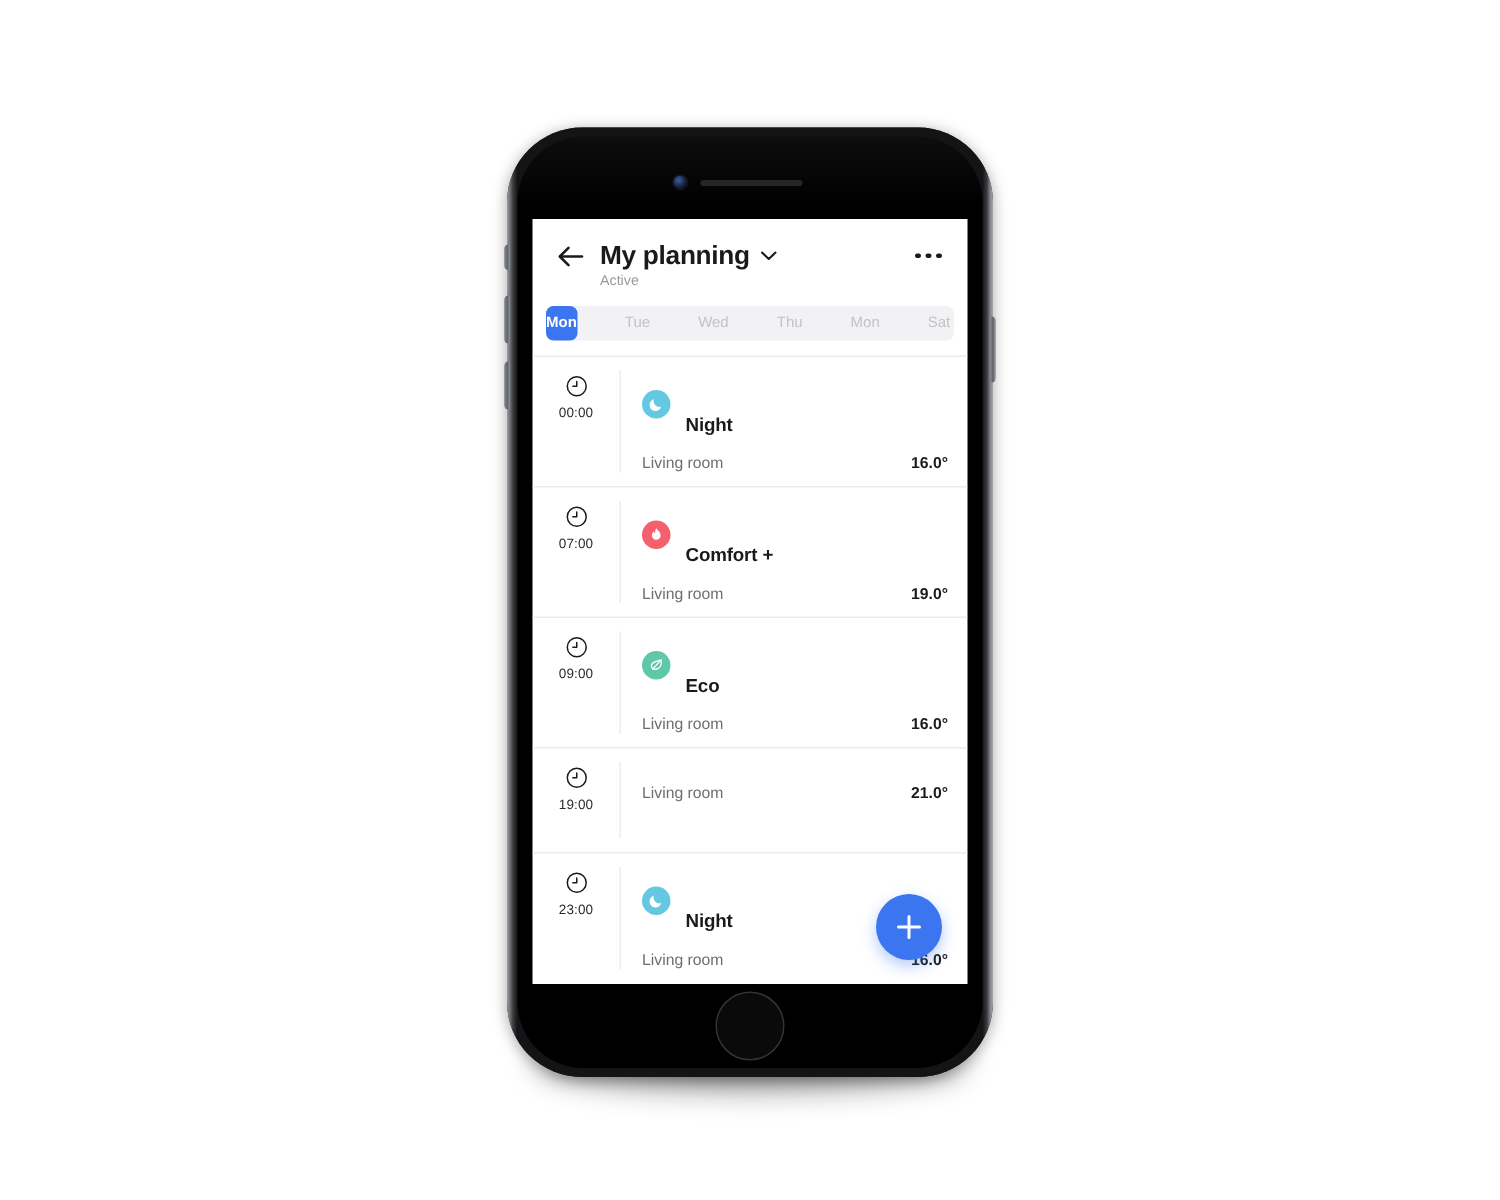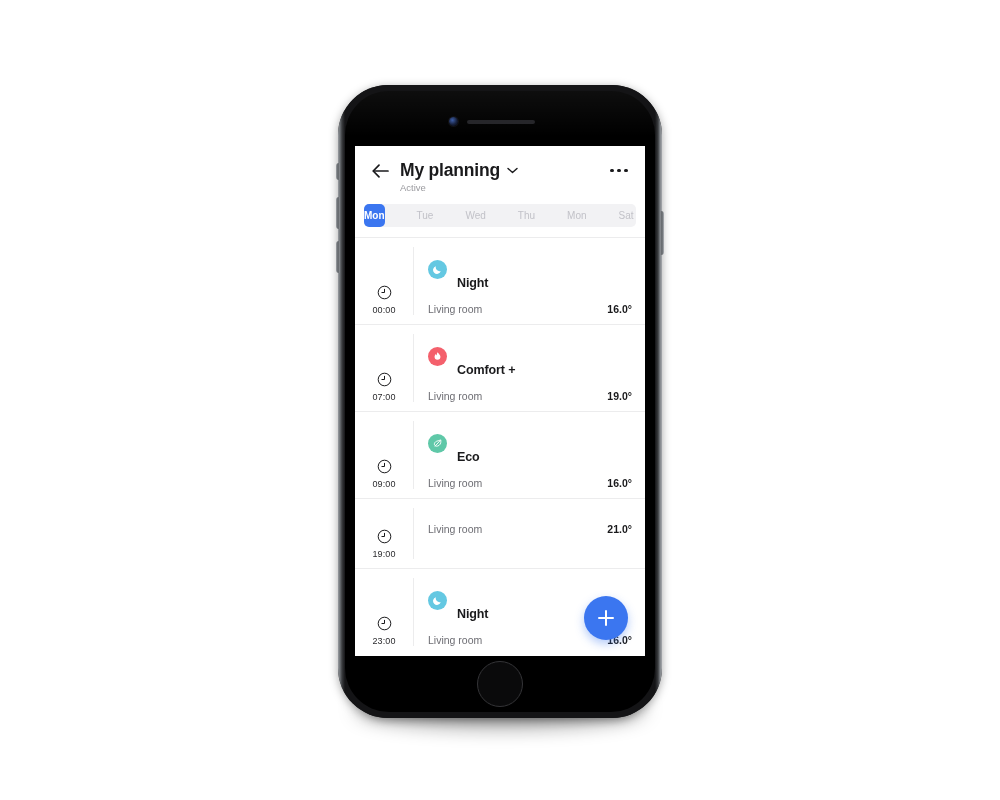--- a/index.html
+++ b/index.html
@@ -146,21 +146,21 @@
   .row {
     display: flex;
     border-top: 1px solid #ececed;
     padding: 9px 0 9px 0;
     min-height: 70px;
   }
   .row:first-child { border-top: 1px solid #ececed; }
   .time-col {
     width: 58px; flex: 0 0 58px;
     display: flex; flex-direction: column;
-    align-items: center; justify-content: flex-end;
+    align-items: center; justify-content: flex-start;
     padding-top: 3px;
   }
   .clock-ico { width: 15px; height: 15px; }
   .time-txt { font-size: 9px; color: #2b2b2e; margin-top: 5px; letter-spacing: .1px; }
   .detail-col {
     flex: 1 1 auto;
     border-left: 1px solid #ececed;
     padding: 2px 13px 0 14px;
     display: flex; flex-direction: column; justify-content: space-between;
   }

